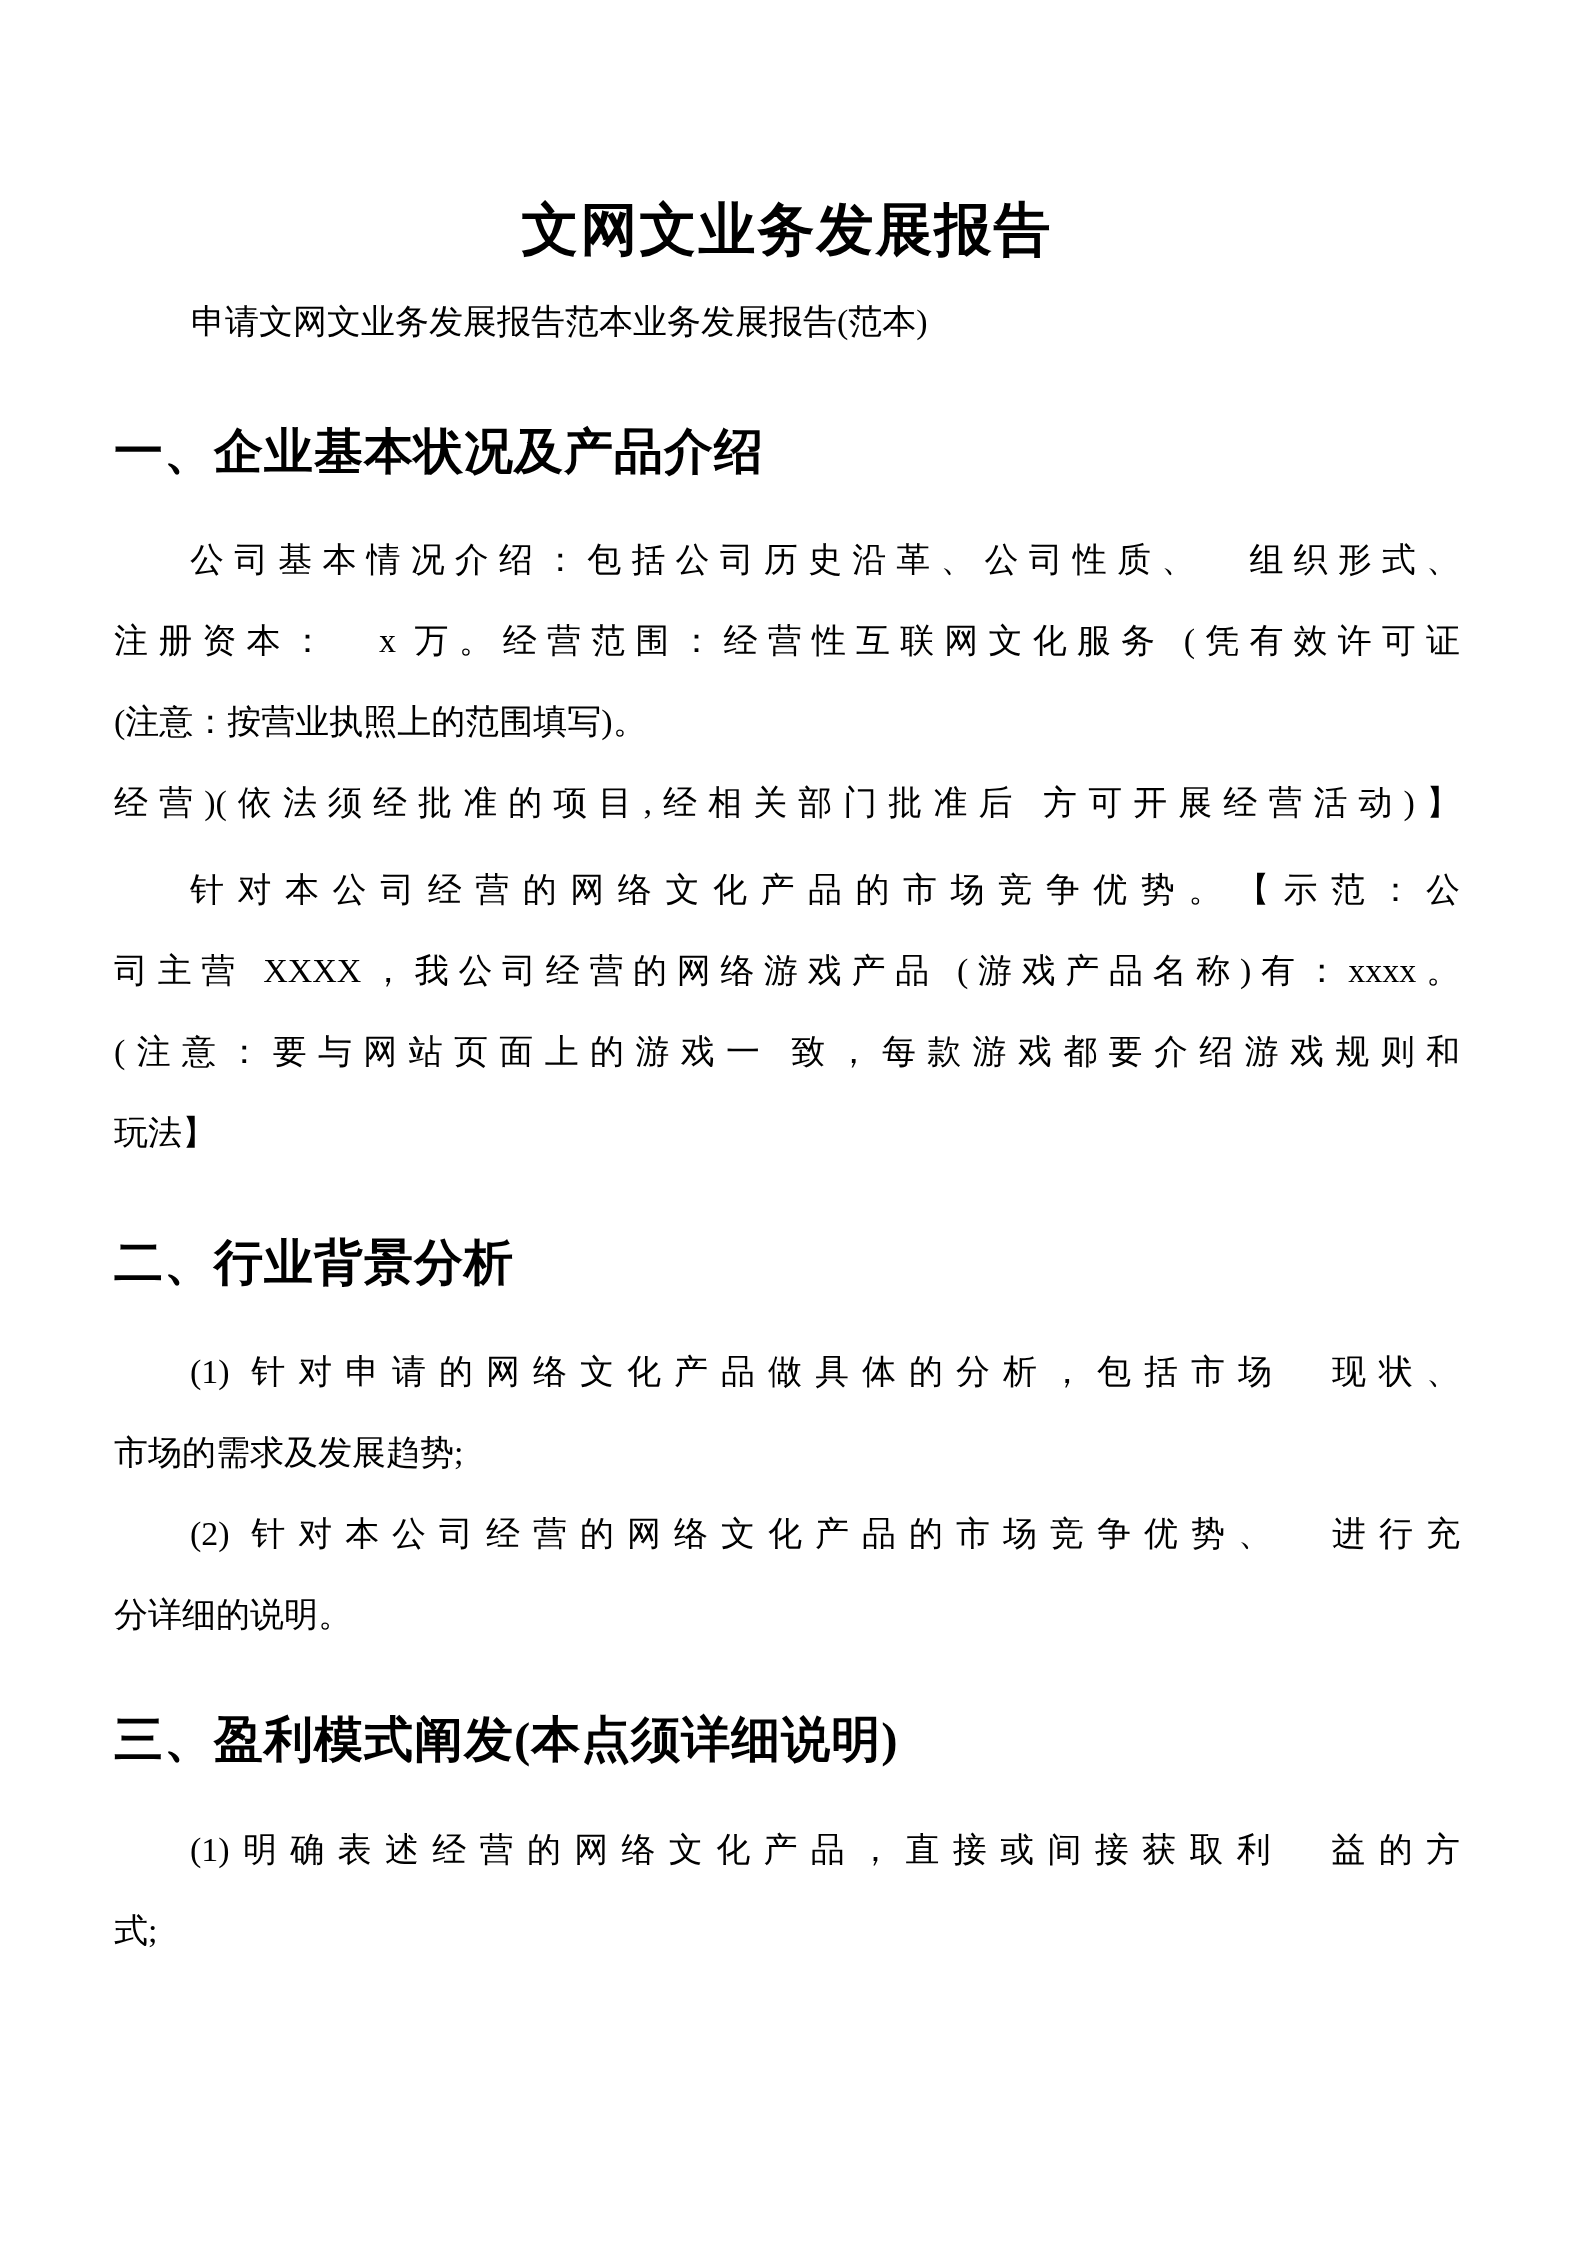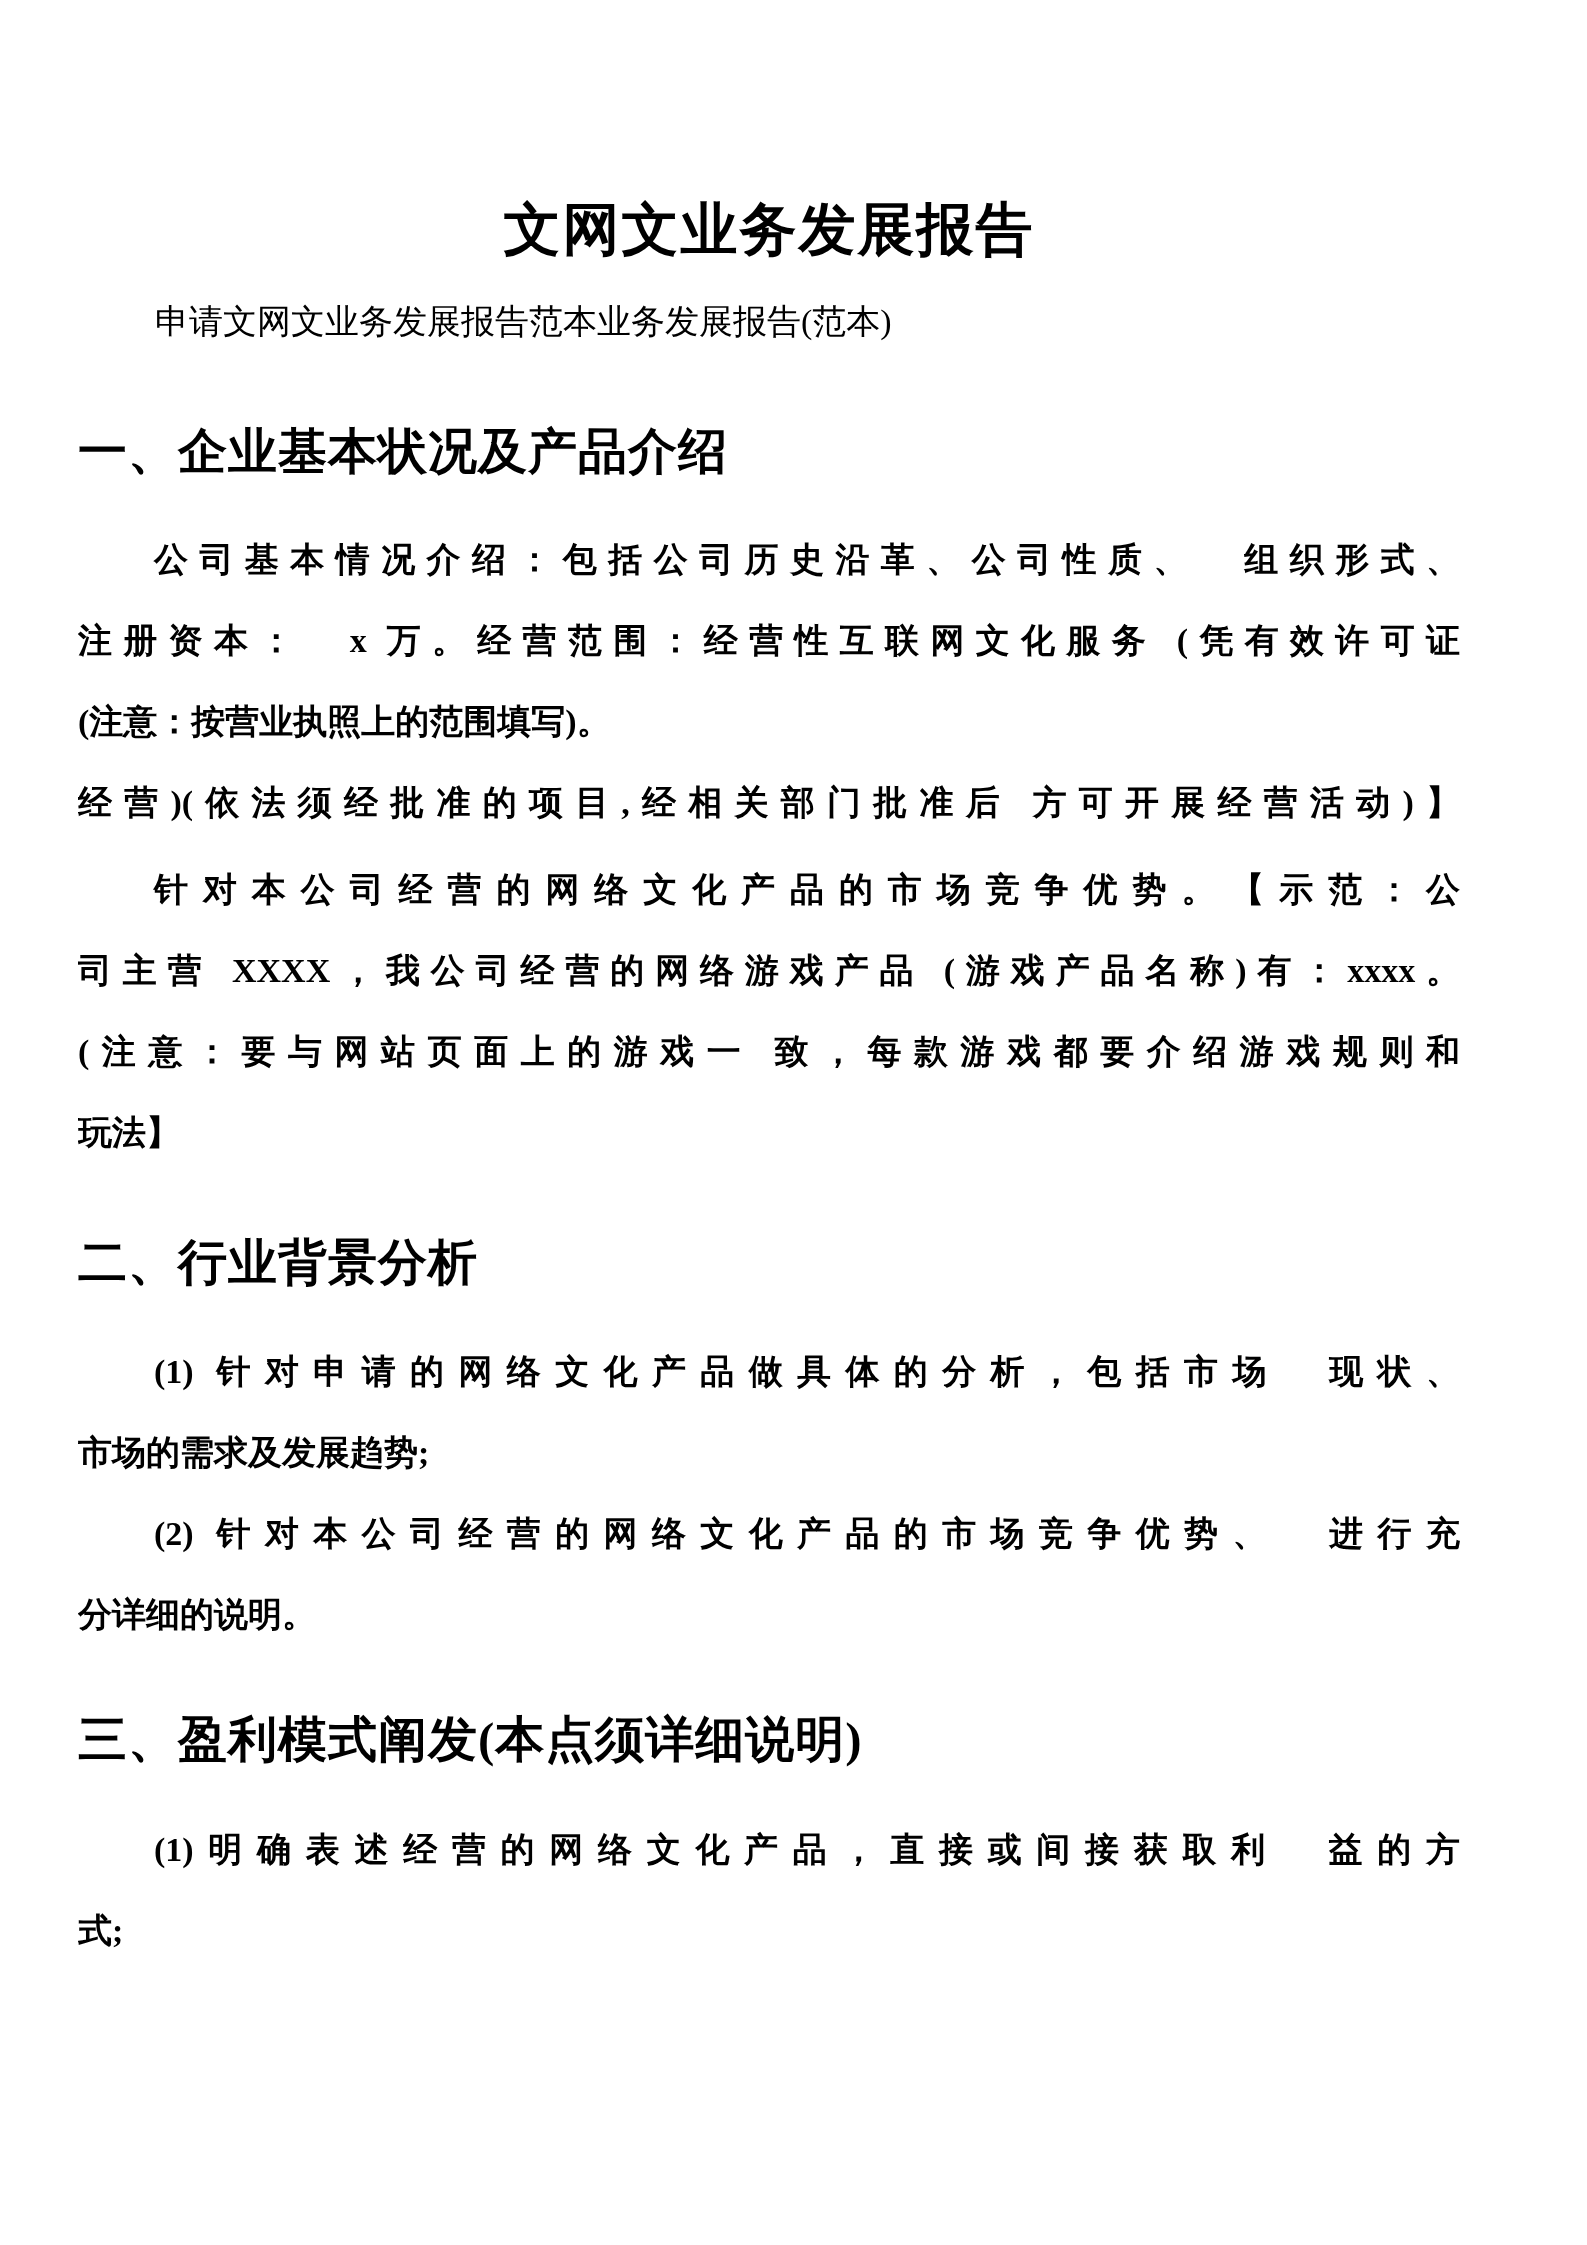--- a/index.html
+++ b/index.html
@@ -3,21 +3,21 @@
 <meta charset="utf-8">
 <style>
   html, body { margin: 0; padding: 0; background: #ffffff; }
   .page {
     position: relative;
     width: 1587px;
     height: 2245px;
     background: #ffffff;
     color: #000000;
     box-sizing: border-box;
-    padding: 0 127px 0 78px;
+    padding: 0 127px 0 114px;
     overflow: hidden;
     font-family: "Liberation Serif", serif;
   }
   .doc-title {
     margin-top: 195px;
     font-family: "Liberation Sans", sans-serif;
     font-weight: bold;
     font-size: 57px;
     line-height: 68px;
     text-align: center;
@@ -32,21 +32,21 @@
   .sec-heading {
     font-family: "Liberation Serif", serif;
     font-weight: bold;
     font-size: 49px;
     line-height: 54px;
     letter-spacing: 1px;
   }
   .sec1-h { margin-top: 80px; }
   .sec2-h { margin-top: 63px; }
   .sec3-h { margin-top: 58px; font-family: Liberation Serif, serif; }
-  .para { font-size: 34px; font-weight: bold; }
+  .para { font-size: 34px; }
   .para .line {
     height: 81px;
     line-height: 81px;
     overflow: hidden;
   }
   .para .line.first { text-indent: 76px; }
   .para .line.fill {
     text-align: justify;
     text-align-last: justify;
   }

